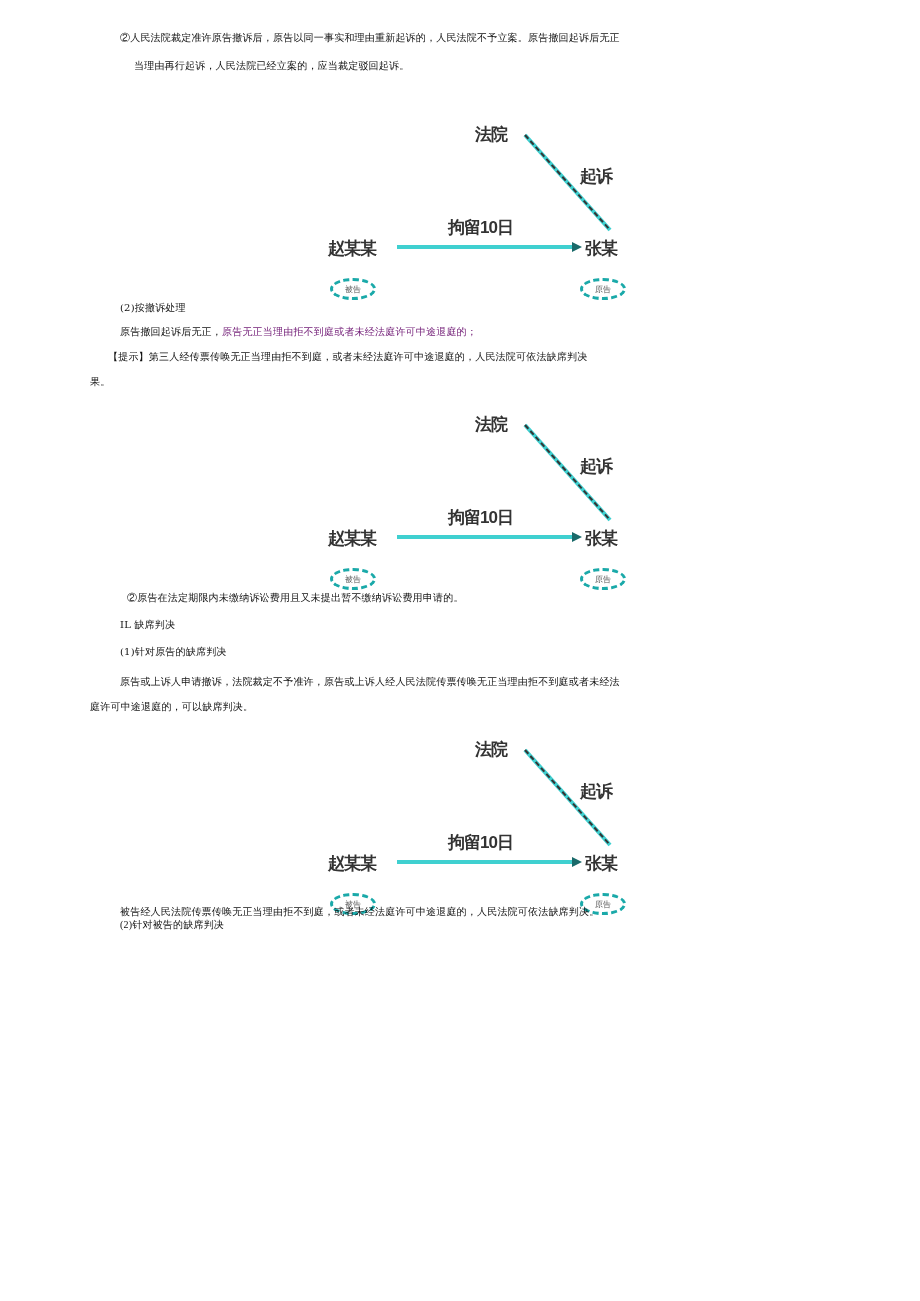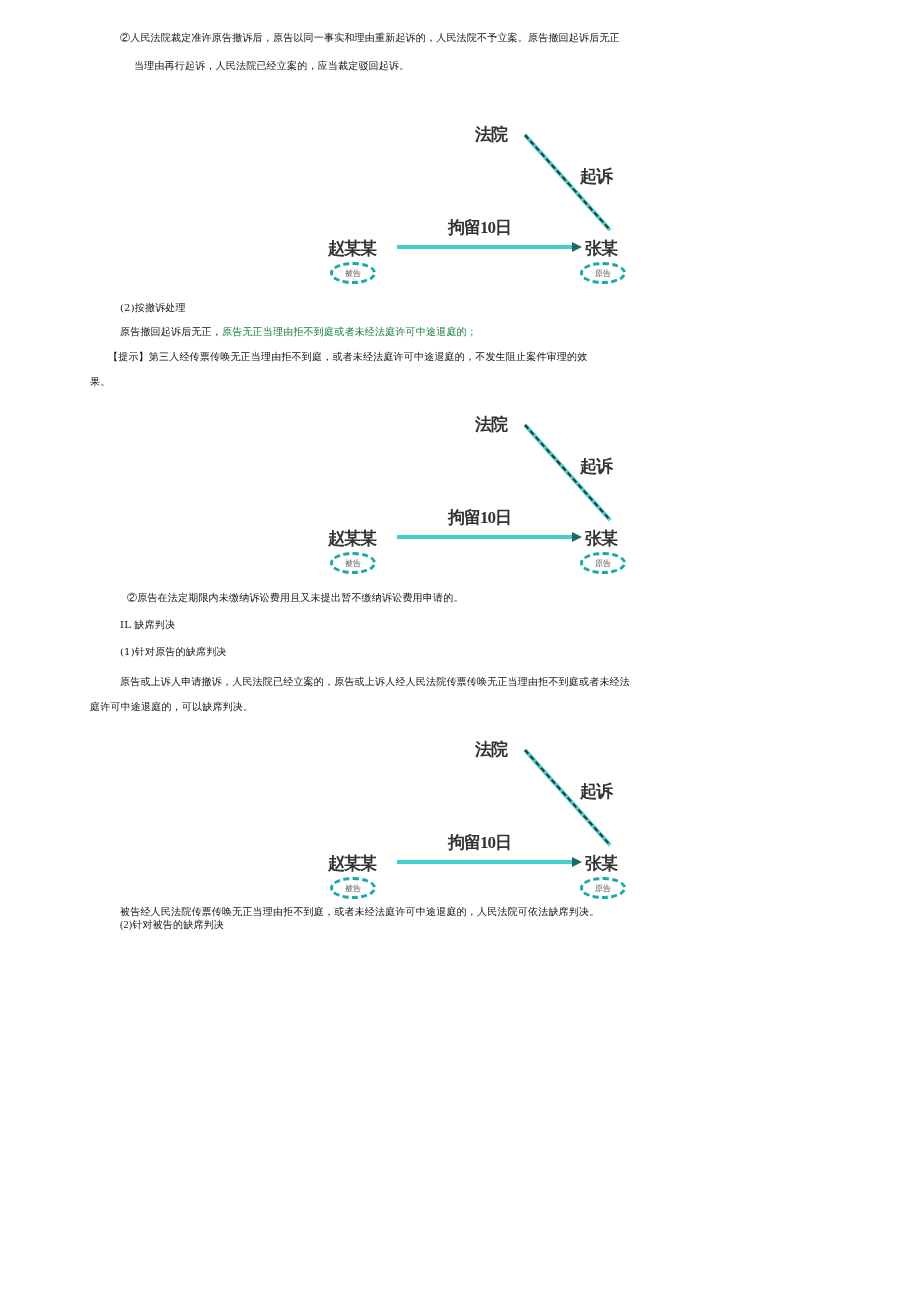--- a/index.html
+++ b/index.html
@@ -1,26 +1,26 @@
 <!DOCTYPE html>
 <html><head>
 <meta charset="utf-8">
 <style>
   html, body { margin:0; padding:0; background:#ffffff; }
   body { width:920px; height:1301px; position:relative; overflow:hidden;
          font-family:"DejaVu Serif","Liberation Serif",serif; color:#111; }
   .p { position:absolute; font-size:10px; line-height:20px; white-space:nowrap; letter-spacing:0.2px; }
-  .red { color:#15803d; }
+  .red { color:#701a75; }
   .diagram { position:absolute; left:320px; width:320px; height:185px; }
   .diagram svg { position:absolute; left:0; top:0; }
-  .dlabel { position:absolute; font-family:Liberation Serif, serif;
+  .dlabel { position:absolute; font-family:Liberation Sans, sans-serif;
             font-weight:bold; font-size:17px; color:#333; letter-spacing:-1px; white-space:nowrap; }
   .cloud { position:absolute; width:46px; height:22px; border:3px dashed #1aa9a9; border-radius:50%;
            box-sizing:border-box; display:flex; align-items:center; justify-content:center;
-           font-family:"DejaVu Sans","Liberation Sans",sans-serif; font-size:8px; color:#555; }
+           font-family:"DejaVu Sans","Liberation Sans",sans-serif; font-size:8px; color:#555;margin-top:16px; }
 </style>
 </head>
 <body>
 
 <div>
 
   <div class="p" style="left:120px;top:28px;">②人民法院裁定准许原告撤诉后，原告以同一事实和理由重新起诉的，人民法院不予立案。原告撤回起诉后无正</div>
   <div class="p" style="left:90px;top:56px;margin-left:44px;">当理由再行起诉，人民法院已经立案的，应当裁定驳回起诉。</div>
 
   <div class="diagram" style="top:110px;">
@@ -36,21 +36,21 @@
     <div class="dlabel" style="left:8px;top:127px;">赵某某</div>
     <div class="dlabel" style="left:265px;top:127px;">张某</div>
     <div class="cloud" style="left:10px;top:152px;">被告</div>
     <div class="cloud" style="left:260px;top:152px;">原告</div>
   </div>
 
   <div class="p" style="left:120px;top:298px;">(2)按撤诉处理</div>
   <div class="p" style="left:120px;top:322px;">
     <span>原告撤回起诉后无正，</span><span class="red">原告无正当理由拒不到庭或者未经法庭许可中途退庭的；</span>
   </div>
-  <div class="p" style="left:108px;top:347px;">【提示】第三人经传票传唤无正当理由拒不到庭，或者未经法庭许可中途退庭的，不发生阻止案件审理的效</div>
+  <div class="p" style="left:108px;top:347px;">【提示】第三人经传票传唤无正当理由拒不到庭，或者未经法庭许可中途退庭的，人民法院可依法缺席判决</div>
   <div class="p" style="left:90px;top:372px;">果。</div>
 
   <div class="diagram" style="top:398px;">
     <svg width="320" height="185">
       <line x1="205" y1="27" x2="290" y2="122" stroke="#3fd0d0" stroke-width="4"></line>
       <line x1="205" y1="27" x2="290" y2="122" stroke="#333" stroke-width="2" stroke-dasharray="5,3"></line>
       <line x1="77" y1="139" x2="255" y2="139" stroke="#3fd0d0" stroke-width="4"></line>
       <polygon points="262,139 252,134 252,144" fill="#1a6a6a"></polygon>
     </svg>
     <div class="dlabel" style="left:155px;top:15px;">法院</div>
@@ -58,21 +58,21 @@
     <div class="dlabel" style="left:128px;top:108px;">拘留10日</div>
     <div class="dlabel" style="left:8px;top:129px;">赵某某</div>
     <div class="dlabel" style="left:265px;top:129px;">张某</div>
     <div class="cloud" style="left:10px;top:154px;">被告</div>
     <div class="cloud" style="left:260px;top:154px;">原告</div>
   </div>
 
   <div class="p" style="left:127px;top:588px;">②原告在法定期限内未缴纳诉讼费用且又未提出暂不缴纳诉讼费用申请的。</div>
   <div class="p" style="left:120px;top:615px;text-align:center;">IL 缺席判决</div>
   <div class="p" style="left:120px;top:642px;">(1)针对原告的缺席判决</div>
-  <div class="p" style="left:120px;top:672px;">原告或上诉人申请撤诉，人民法院已经立案的，原告或上诉人经人民法院传票传唤无正当理由拒不到庭或者未经法</div>
+  <div class="p" style="left:120px;top:672px;">原告或上诉人申请撤诉，法院裁定不予准许，原告或上诉人经人民法院传票传唤无正当理由拒不到庭或者未经法</div>
   <div class="p" style="left:90px;top:697px;">庭许可中途退庭的，可以缺席判决。</div>
 
   <div class="diagram" style="top:725px;">
     <svg width="320" height="185">
       <line x1="205" y1="25" x2="290" y2="120" stroke="#3fd0d0" stroke-width="4"></line>
       <line x1="205" y1="25" x2="290" y2="120" stroke="#333" stroke-width="2" stroke-dasharray="5,3"></line>
       <line x1="77" y1="137" x2="255" y2="137" stroke="#3fd0d0" stroke-width="4"></line>
       <polygon points="262,137 252,132 252,142" fill="#1a6a6a"></polygon>
     </svg>
     <div class="dlabel" style="left:155px;top:13px;">法院</div>

